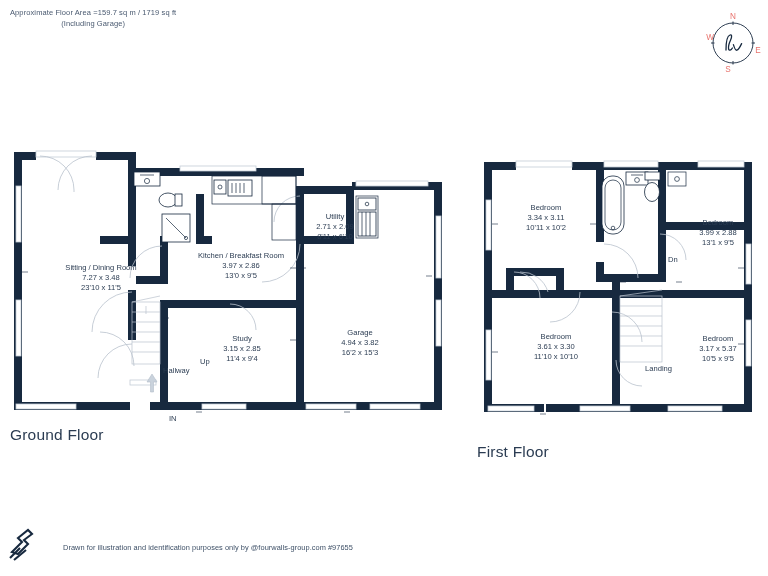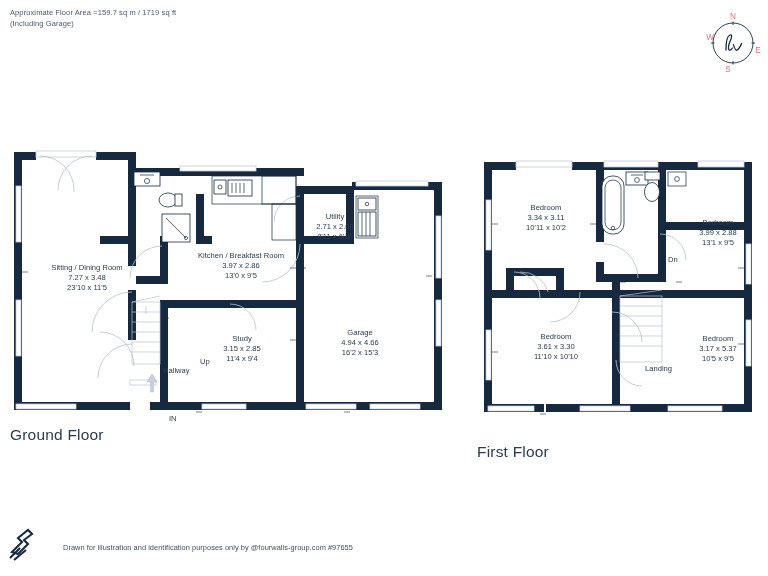--- a/index.html
+++ b/index.html
@@ -8,21 +8,21 @@
     background: #ffffff;
   }
   body {
     width: 768px;
     height: 576px;
     position: relative;
     overflow: hidden;
     font-family: "Liberation Sans", sans-serif;
     color: #2b3c52;
   }
-  .abs { position: absolute; }
+  .abs { position: absolute; text-align: center; }
 
   
   #area-note {
     left: 10px;
     top: 8px;
     font-size: 7.5px;
     line-height: 1.45;
     color: #4a5a70;
     letter-spacing: 0.1px;
     white-space: pre-line;
@@ -354,21 +354,21 @@
       <line x1="620" y1="282" x2="626" y2="282"></line>
       <line x1="676" y1="282" x2="682" y2="282"></line>
     </g>
   </g>
 </svg>
 </div>
 
 <div class="abs floor-title" id="ground-floor-title">Ground Floor</div>
 <div class="abs floor-title" id="first-floor-title">First Floor</div>
 
-<div class="abs room-label" style="left:28px; top:263px; width:118px;">
+<div class="abs room-label" style="left:42px; top:263px; width:118px;">
   <span class="rname">Sitting /
 Dining Room</span>
   <span class="rmet">7.27 x 3.48</span>
   <span class="rimp">23'10 x 11'5</span>
 </div>
 
 <div class="abs room-label" style="left:185px; top:251px; width:112px;">
   <span class="rname">Kitchen /
 Breakfast Room</span>
   <span class="rmet">3.97 x 2.86</span>
@@ -382,21 +382,21 @@
 </div>
 
 <div class="abs room-label" style="left:194px; top:334px; width:96px;">
   <span class="rname">Study</span>
   <span class="rmet">3.15 x 2.85</span>
   <span class="rimp">11'4 x 9'4</span>
 </div>
 
 <div class="abs room-label" style="left:312px; top:328px; width:96px;">
   <span class="rname">Garage</span>
-  <span class="rmet">4.94 x 4.66</span>
+  <span class="rmet">4.94 x 3.82</span>
   <span class="rimp">16'2 x 15'3</span>
 </div>
 
 <div class="abs mini-label" style="left:135px; top:366px;">Hallway</div>
 <div class="abs mini-label" style="left:172px; top:357px;">Up</div>
 <div class="abs mini-label" style="left:141px; top:414px;">IN</div>
 
 <div class="abs room-label" style="left:496px; top:203px; width:100px;">
   <span class="rname">Bedroom</span>
   <span class="rmet">3.34 x 3.11</span>

